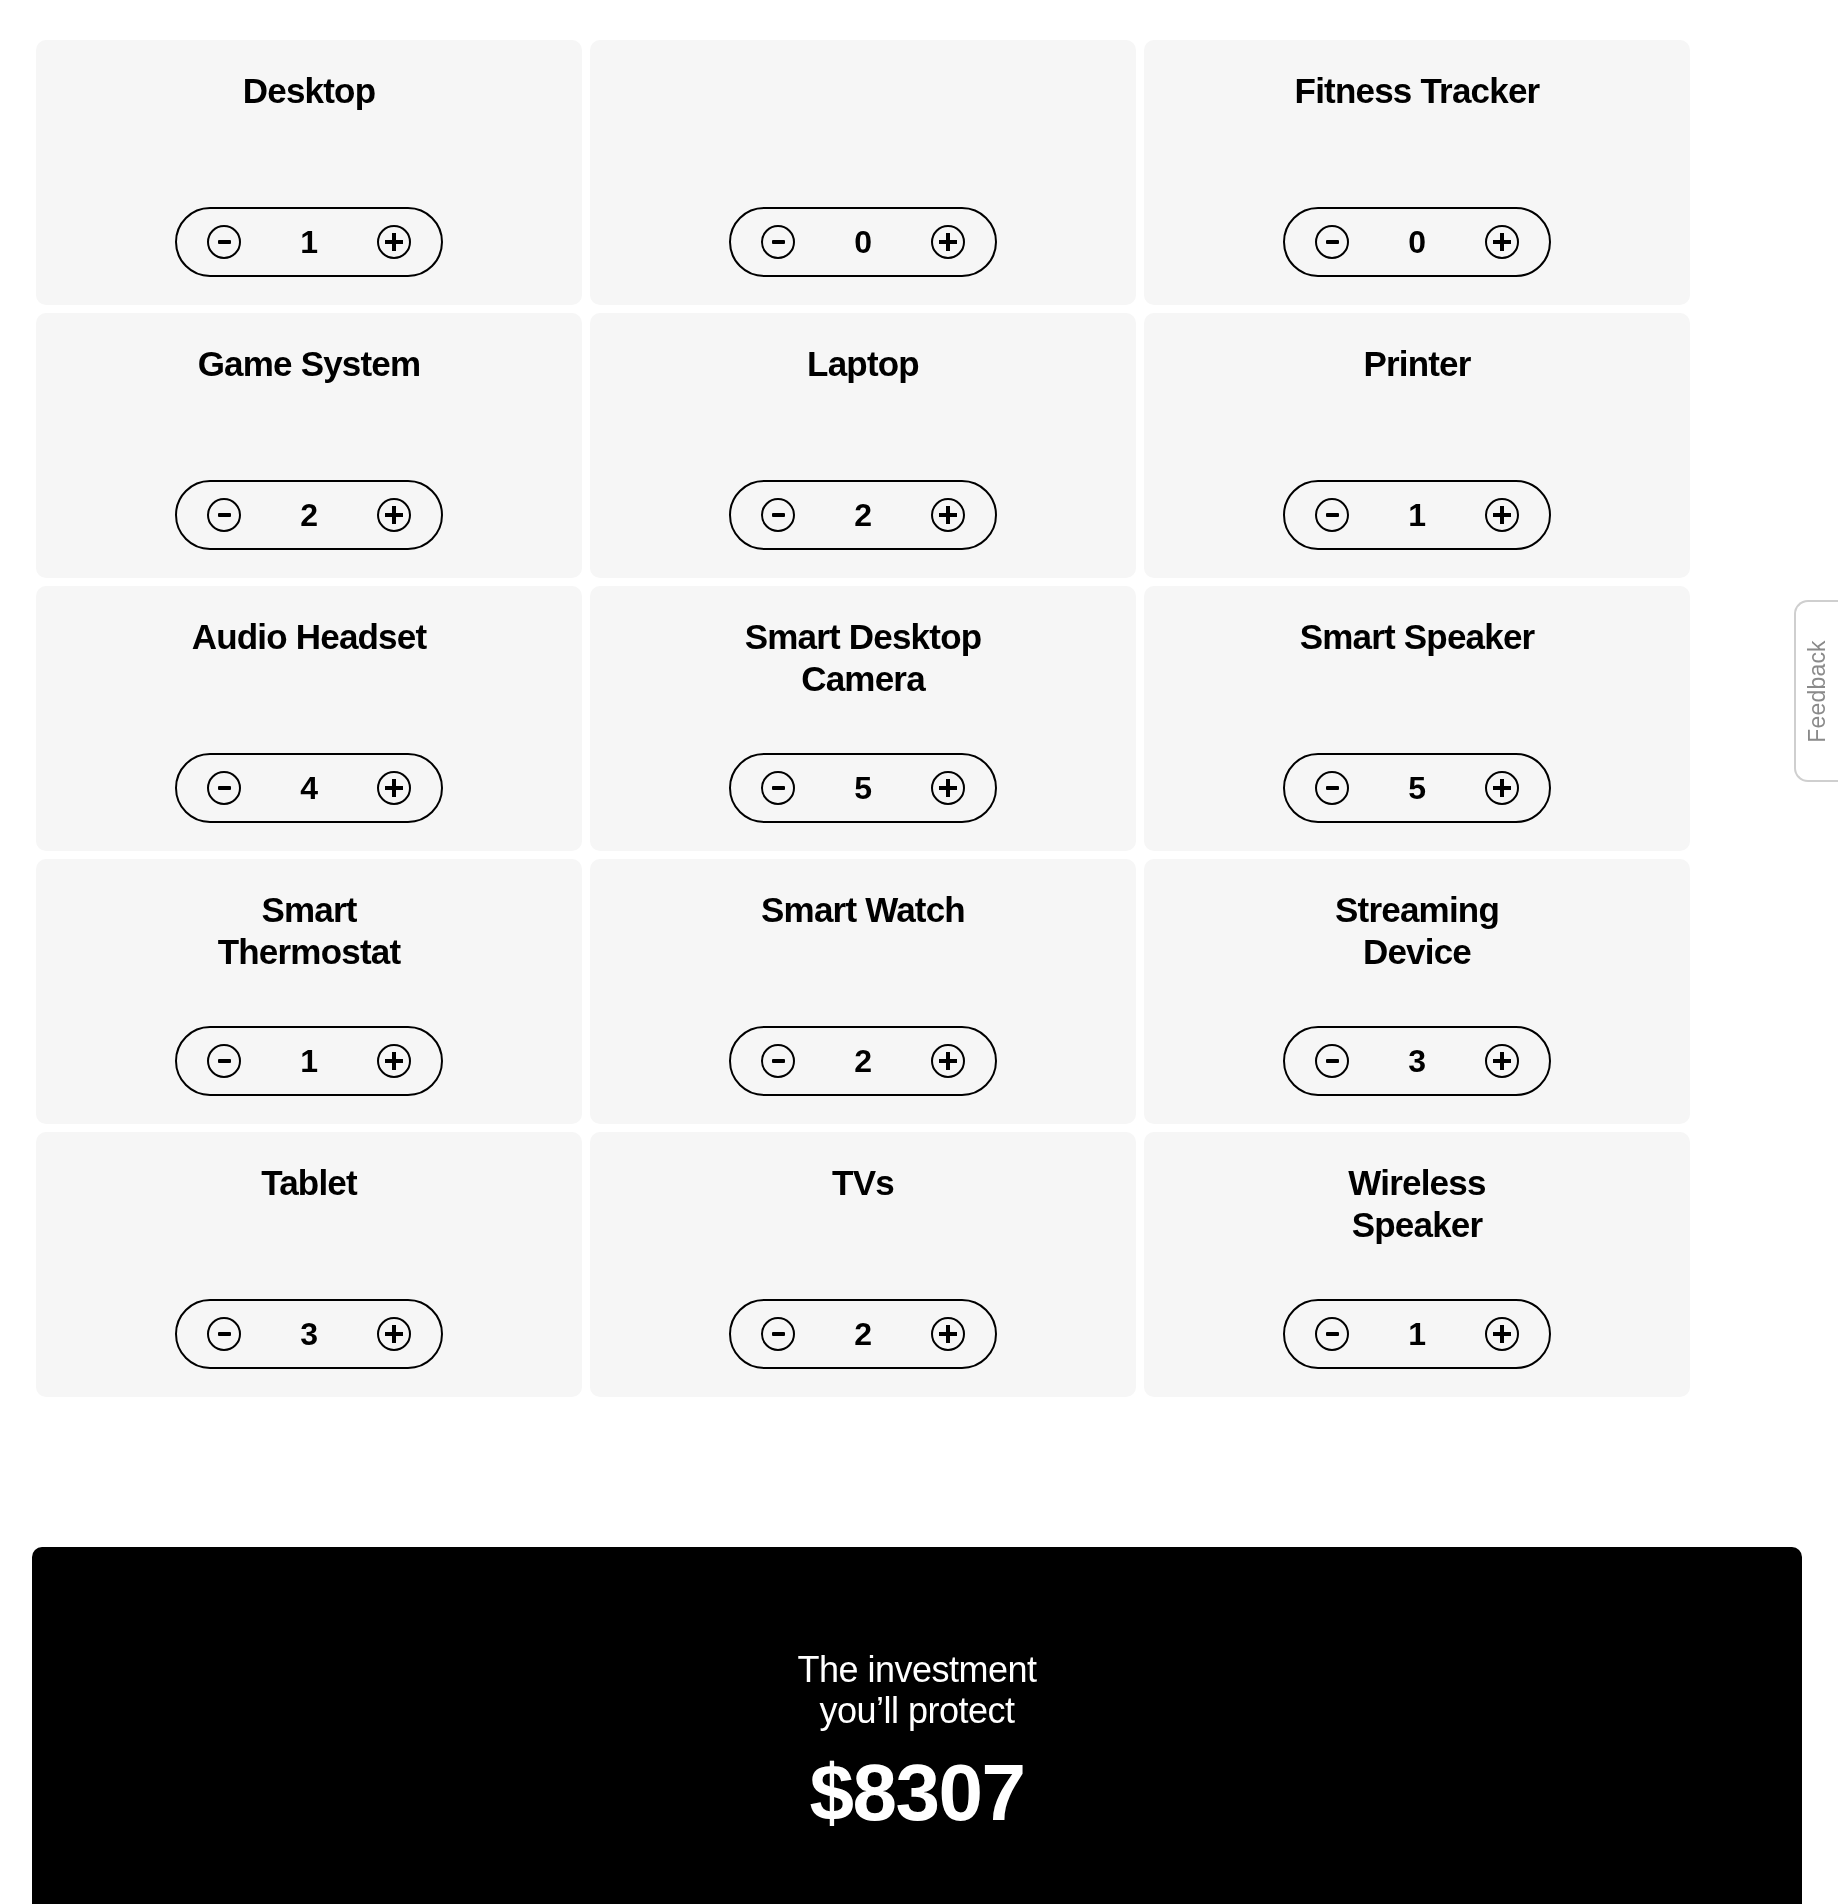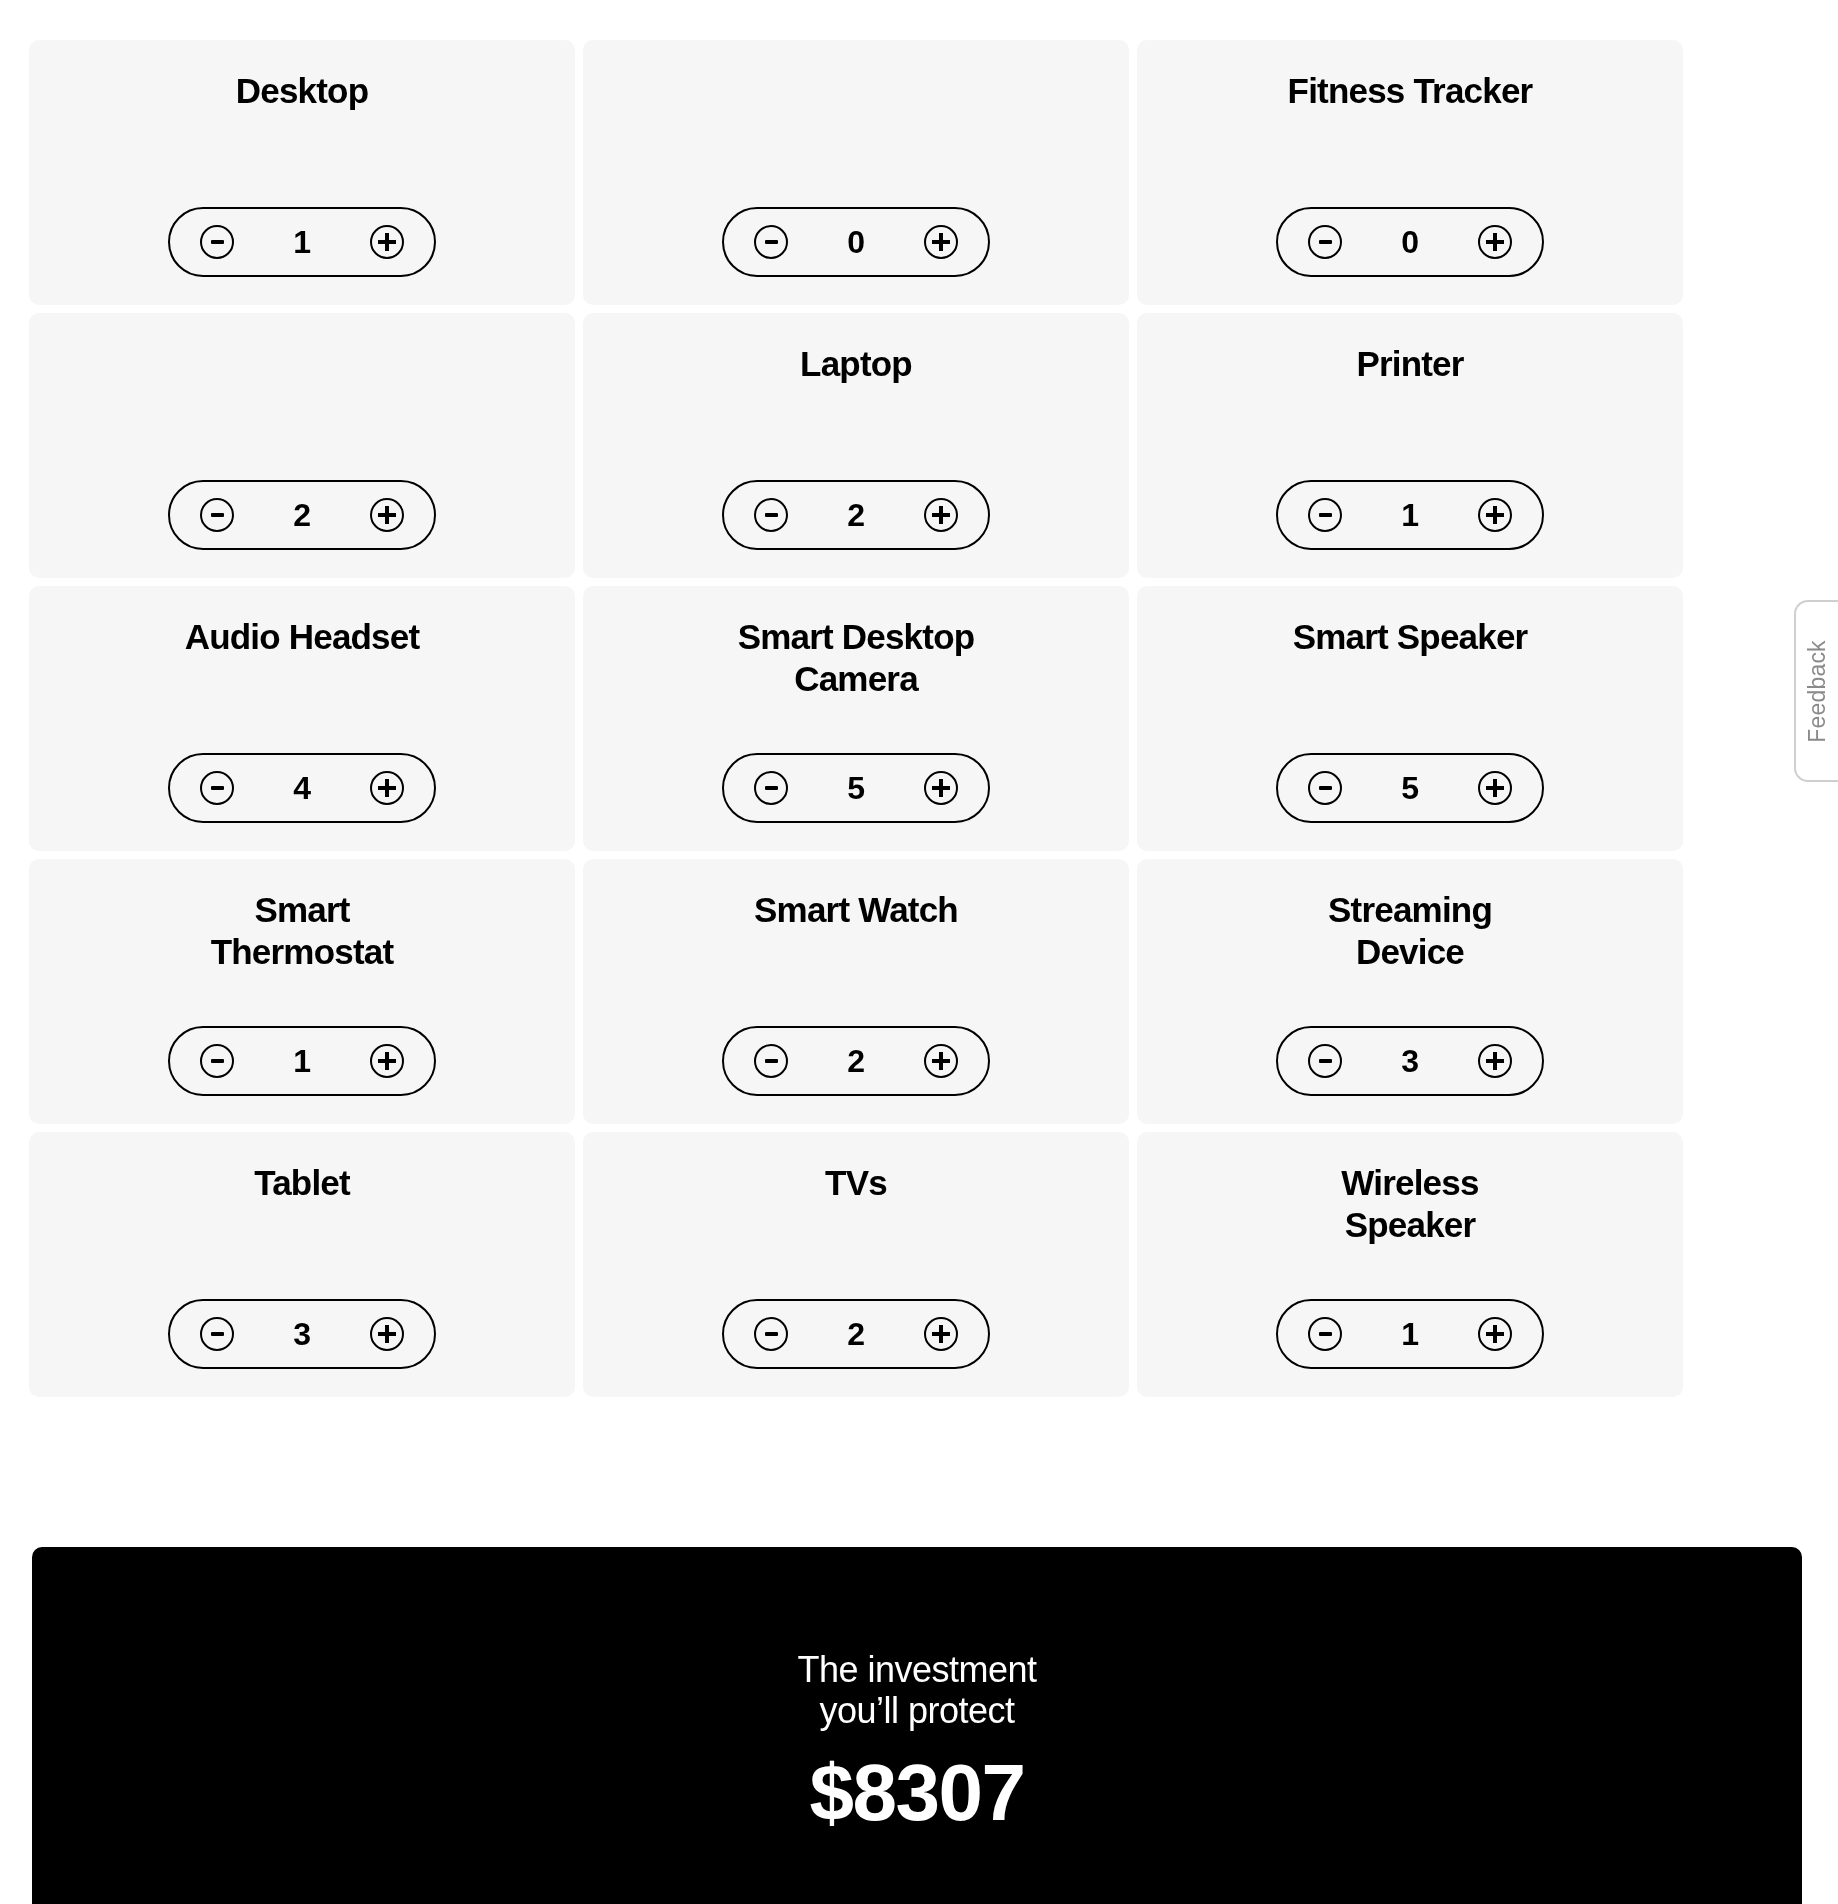--- a/index.html
+++ b/index.html
@@ -10,21 +10,21 @@
   body {
     position: relative;
     width: 1838px;
     height: 1904px;
     font-family: "Liberation Sans", sans-serif;
     color: #000;
     overflow: hidden;
   }
   .grid {
     position: absolute;
-    left: 29px;
+    left: 36px;
     top: 40px;
     width: 1770px;
     display: grid;
     grid-template-columns: repeat(3, 546px);
     column-gap: 66px;
     row-gap: 36px;
     gap: 8px;
   }
   .card {
     position: relative;
@@ -201,20 +201,21 @@
           <span class="minus-icon"></span>
         </button>
         <span class="count">0</span>
         <button type="button" class="step-btn">
           <span class="plus-icon"></span>
         </button>
       </div>
     </article>
 
     <article class="card">
+      <h3 class="card-title">Game System</h3>
       <div class="stepper">
         <button type="button" class="step-btn">
           <span class="minus-icon"></span>
         </button>
         <span class="count">2</span>
         <button type="button" class="step-btn">
           <span class="plus-icon"></span>
         </button>
       </div>
     </article>

